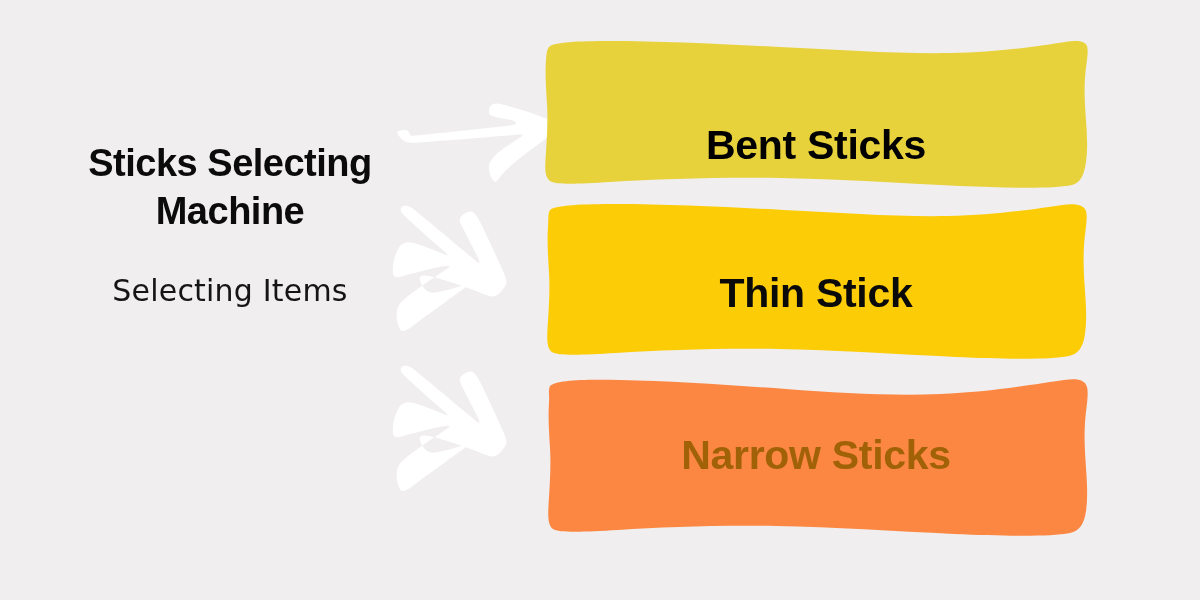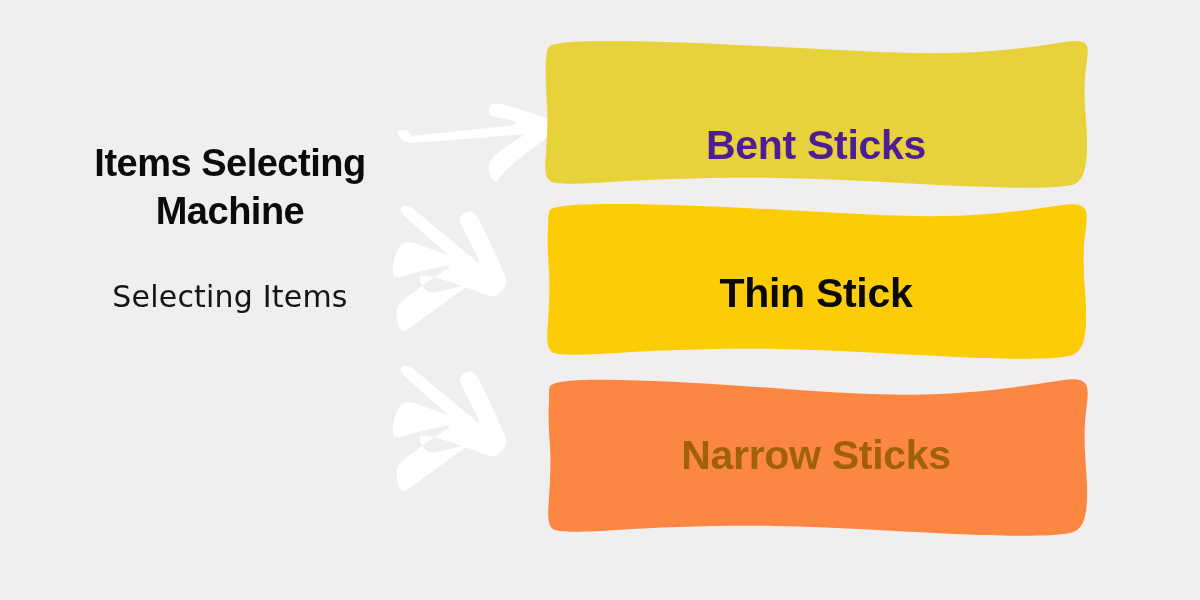--- a/index.html
+++ b/index.html
@@ -35,21 +35,21 @@
     line-height: 1.25;
     color: #0B0B0B;
     letter-spacing: -0.5px;
     margin: 0;
   }
   #machine-subtitle {
     font-family: "DejaVu Sans", sans-serif;
     font-weight: 400;
     font-size: 30px;
     color: #151515;
-    margin: 6px;
+    margin: 0;
     padding-top: 38px;
     letter-spacing: 0.2px;
   }
 
   
   #arrows-layer {
     position: absolute;
     left: 0;
     top: 0;
     width: 1200px;
@@ -87,21 +87,21 @@
   #box-2 .box-label { top: 74px; }
   #box-3 .box-label { top: 62px; }
 </style>
 </head>
 <body style="background: rgb(240, 238, 239);">
 
 <div id="stage" style="background: rgb(240, 238, 239);">
 
   <div id="left-block">
     <div id="machine-title" style="color: rgb(11, 11, 11);">
-      <span>Items Selecting</span><br>
+      <span>Sticks Selecting</span><br>
       <span>Machine</span>
     </div>
     <div id="machine-subtitle" style="color: rgb(21, 21, 21);">Selecting Items</div>
   </div>
 
   <svg id="arrows-layer" viewBox="0 0 1200 600">
 
     <g>
       <path fill="#FFFFFF" d="
         M 411,136
@@ -247,21 +247,21 @@
         C 512,159 470,158 420,156
         C 360,153 300,149 240,148
         C 180,147 120,149 70,152
         C 38,154 16,155 10,151
         C 4,147 5,136 6,122
         C 7,106 8,90 7,74
         C 6,58 5,42 6,30
         C 6.6,23 7,19 9,17
         Z"></path>
     </svg>
-    <div class="box-label" style="color: #4c1d95;">Bent Sticks</div>
+    <div class="box-label" style="color: #000000;">Bent Sticks</div>
   </div>
 
   <div class="flow-box" id="box-2">
     <svg viewBox="0 0 552 168" preserveAspectRatio="none" height="168">
       <path id="shape-2" fill="#FCCC07" d="
         M 10,14
         C 16,9 42,8 76,8
         C 128,8 186,11 244,14
         C 302,17 358,21 408,20
         C 456,19 496,13 522,9

